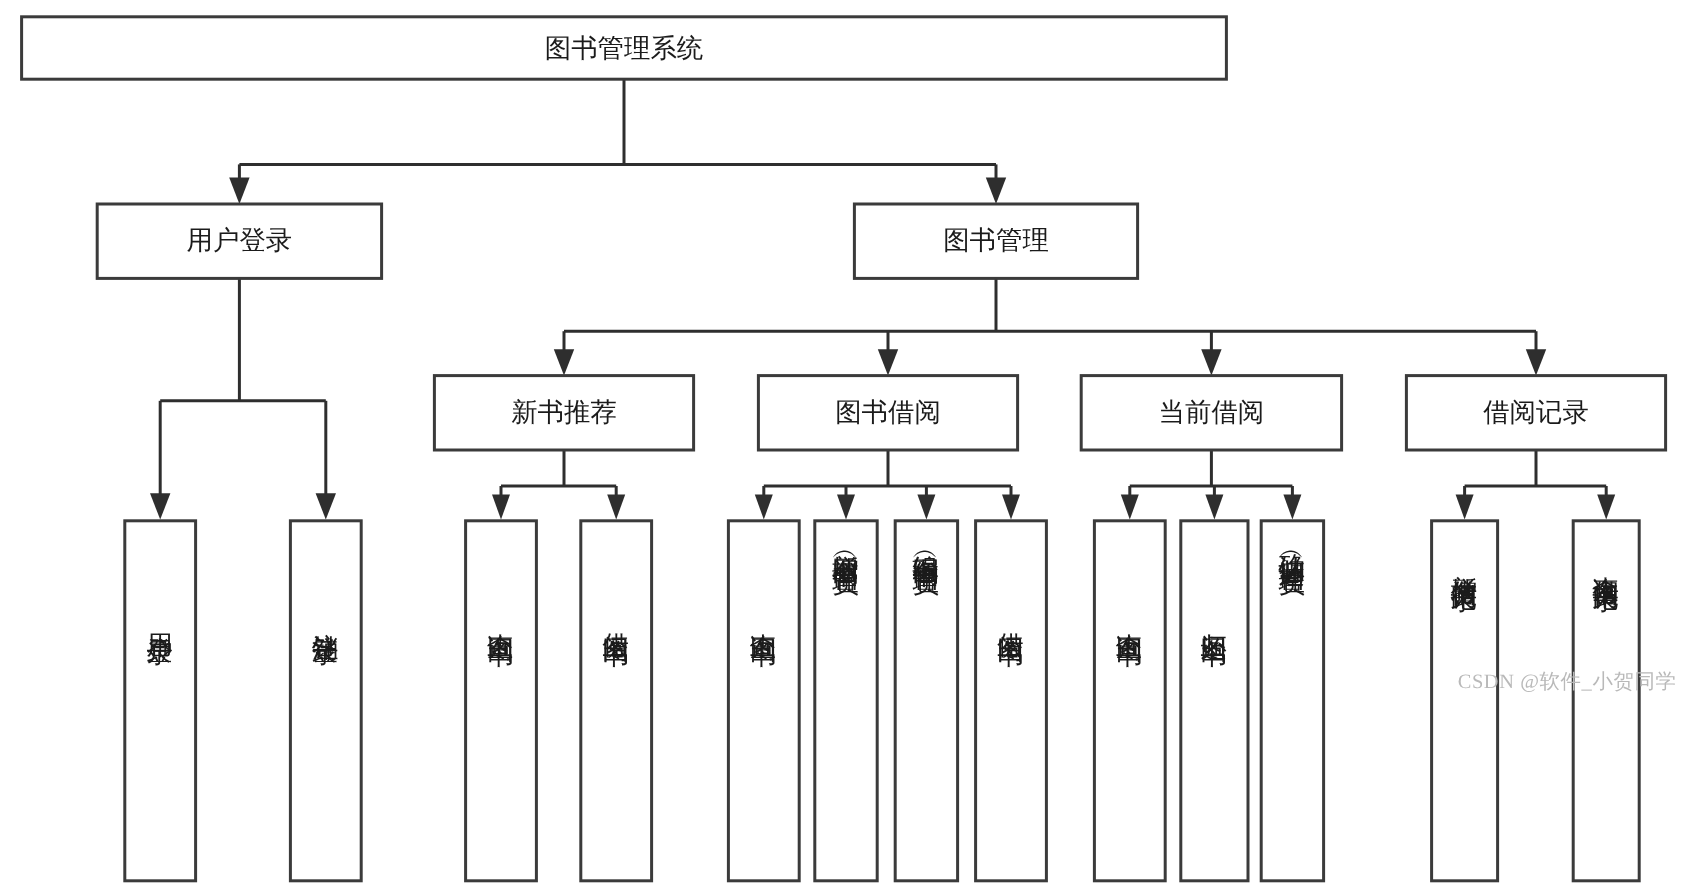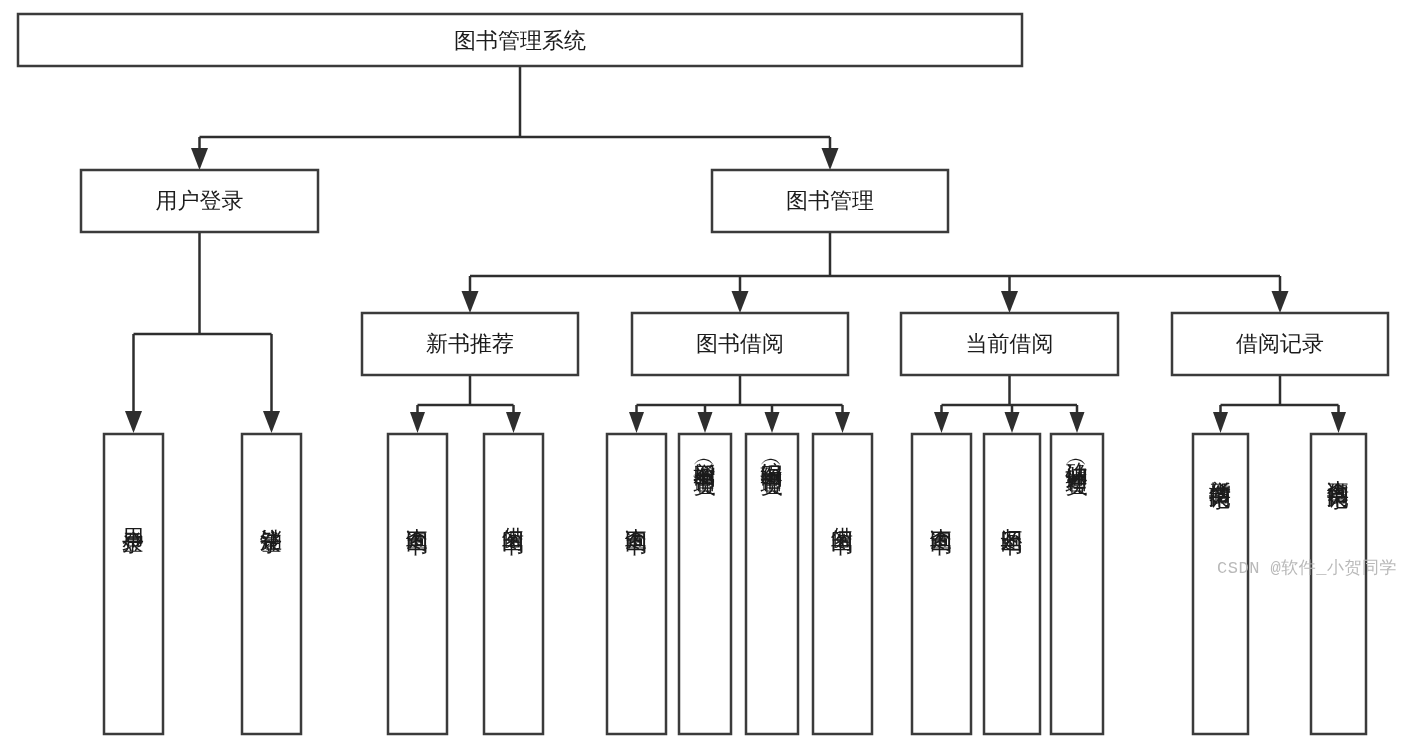--- a/index.html
+++ b/index.html
@@ -52,21 +52,21 @@
     fill: none;
   }
   .arrow-head {
     fill: #2e2e2e;
     stroke: none;
   }
   .watermark {
     position: absolute;
     right: 8px;
     bottom: 6px;
-    font-family: Liberation Mono, monospace;
+    font-family: Liberation Serif, serif;
     font-size: 17px;
     color: #b9b9b9;
     white-space: nowrap;
     letter-spacing: 0.5px;
   }
 </style>
 </head>
 <body>
 
 <div id="diagram-root">

